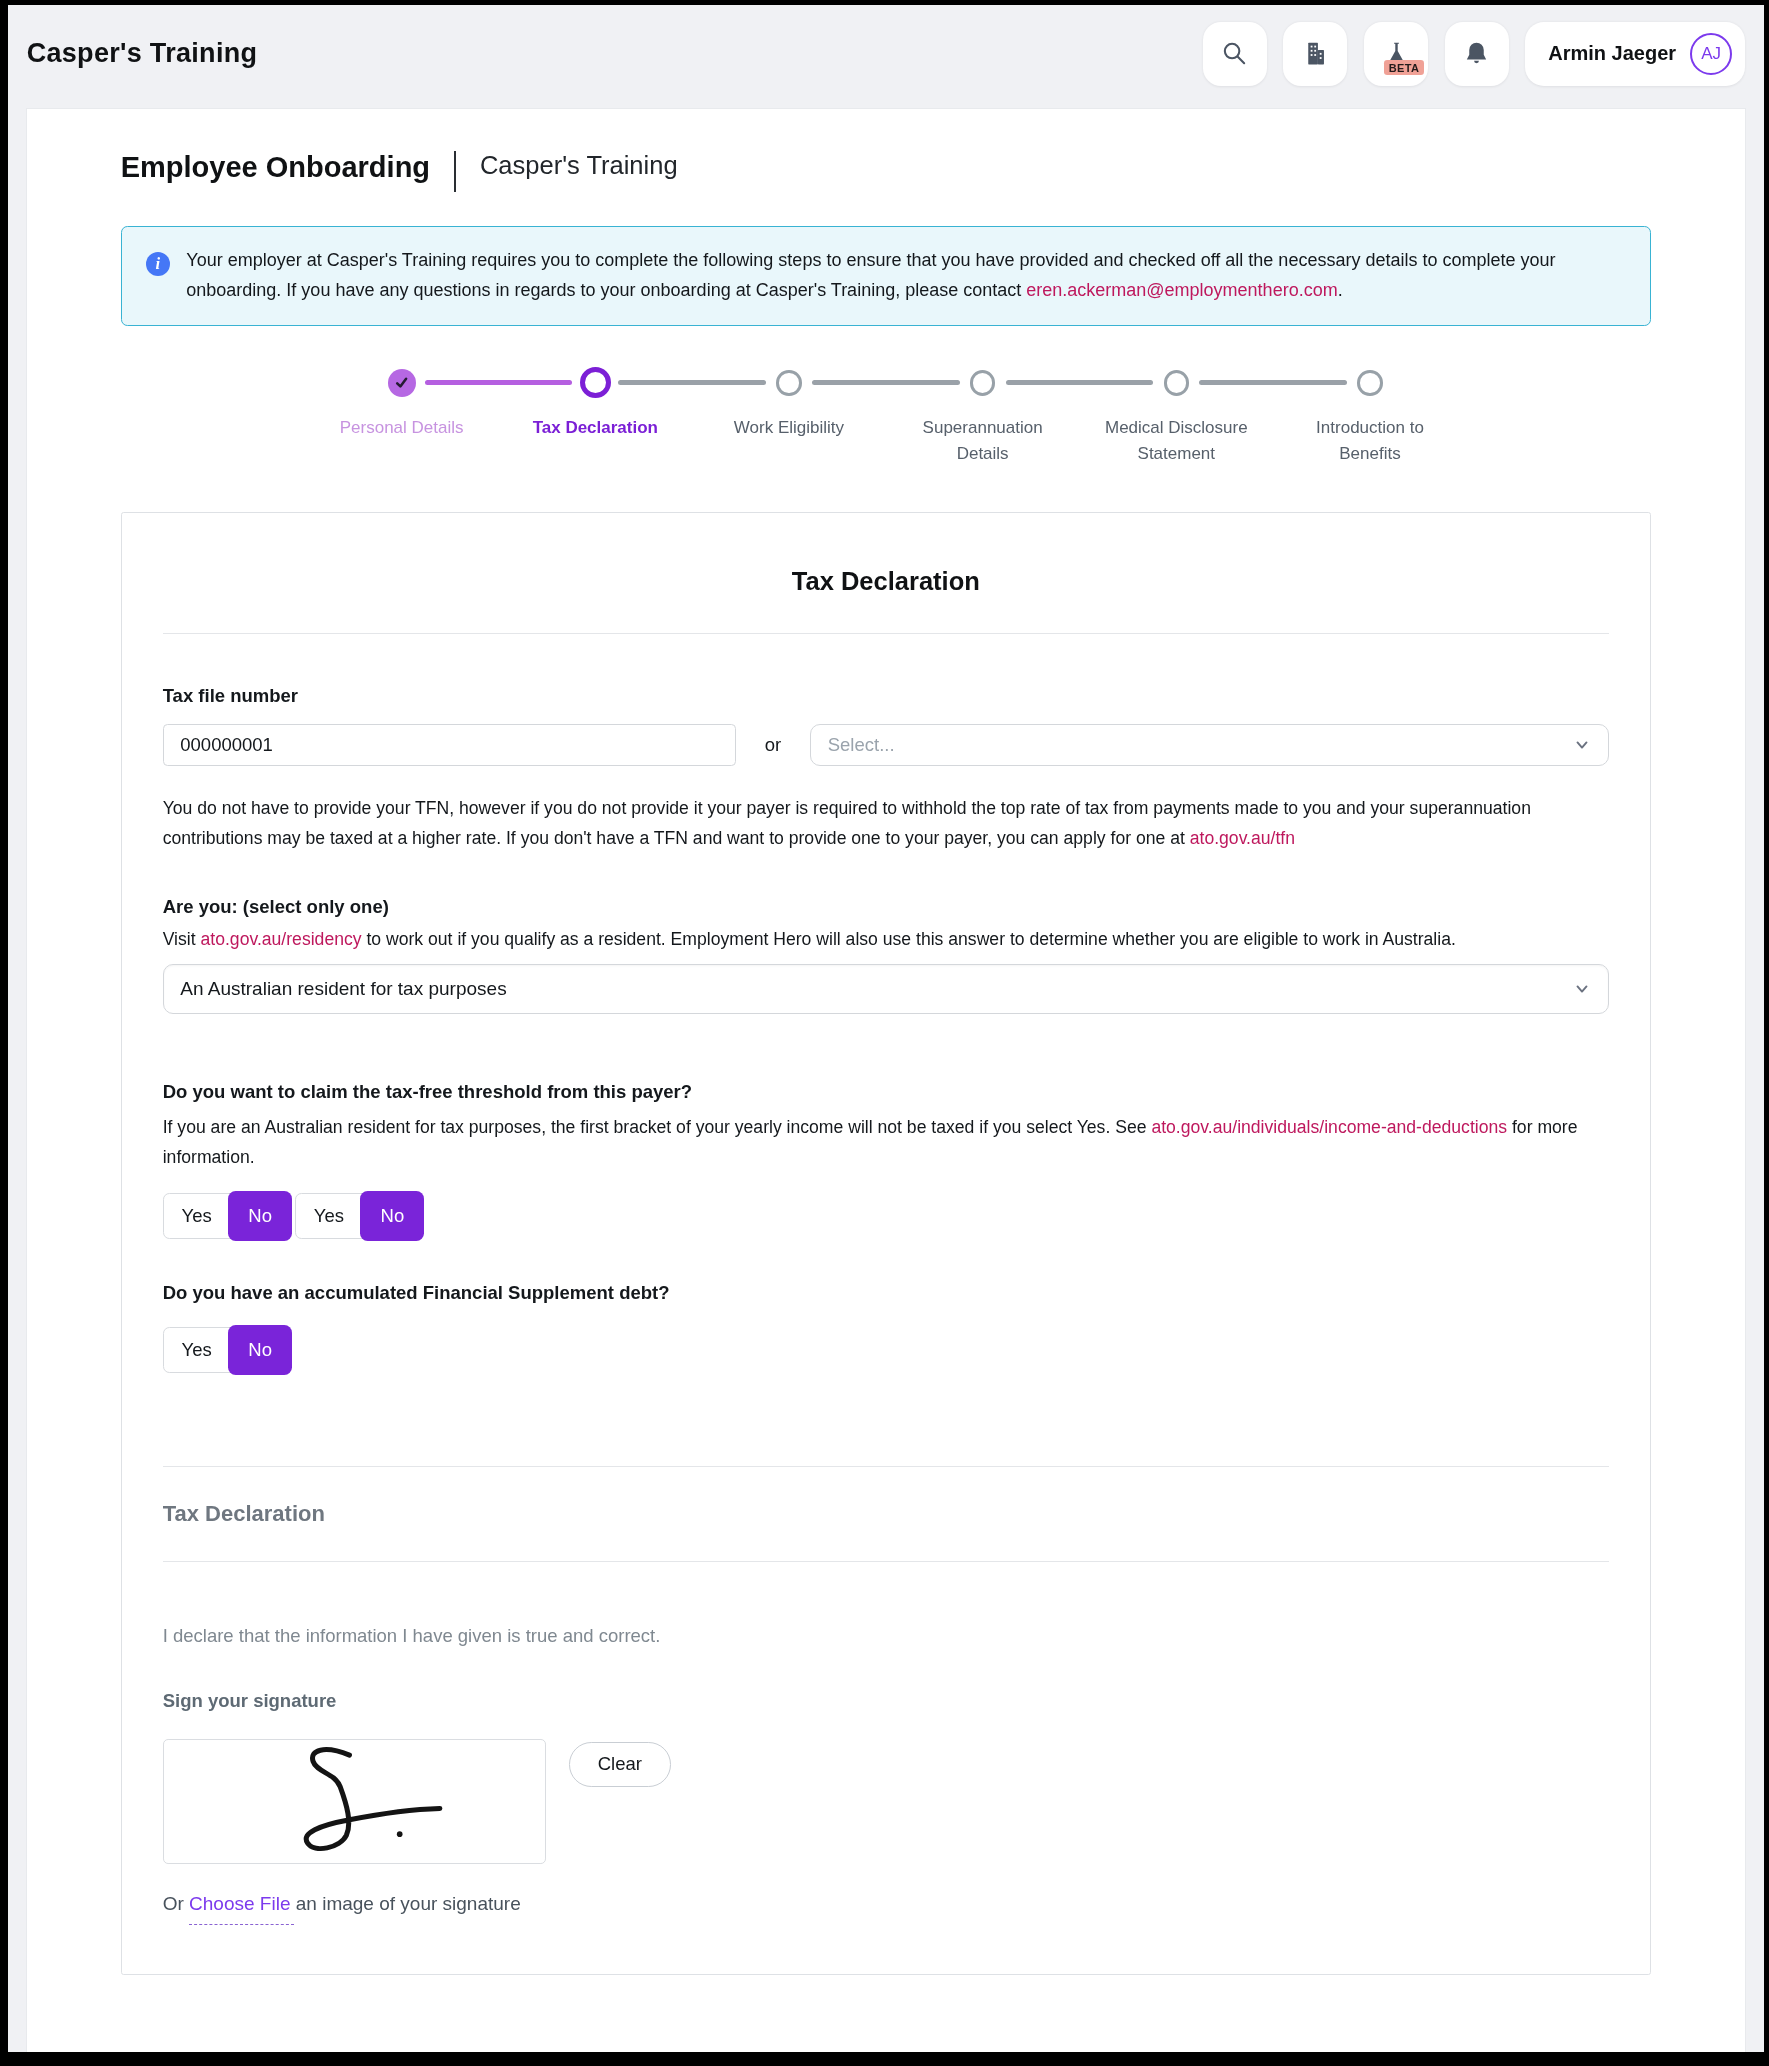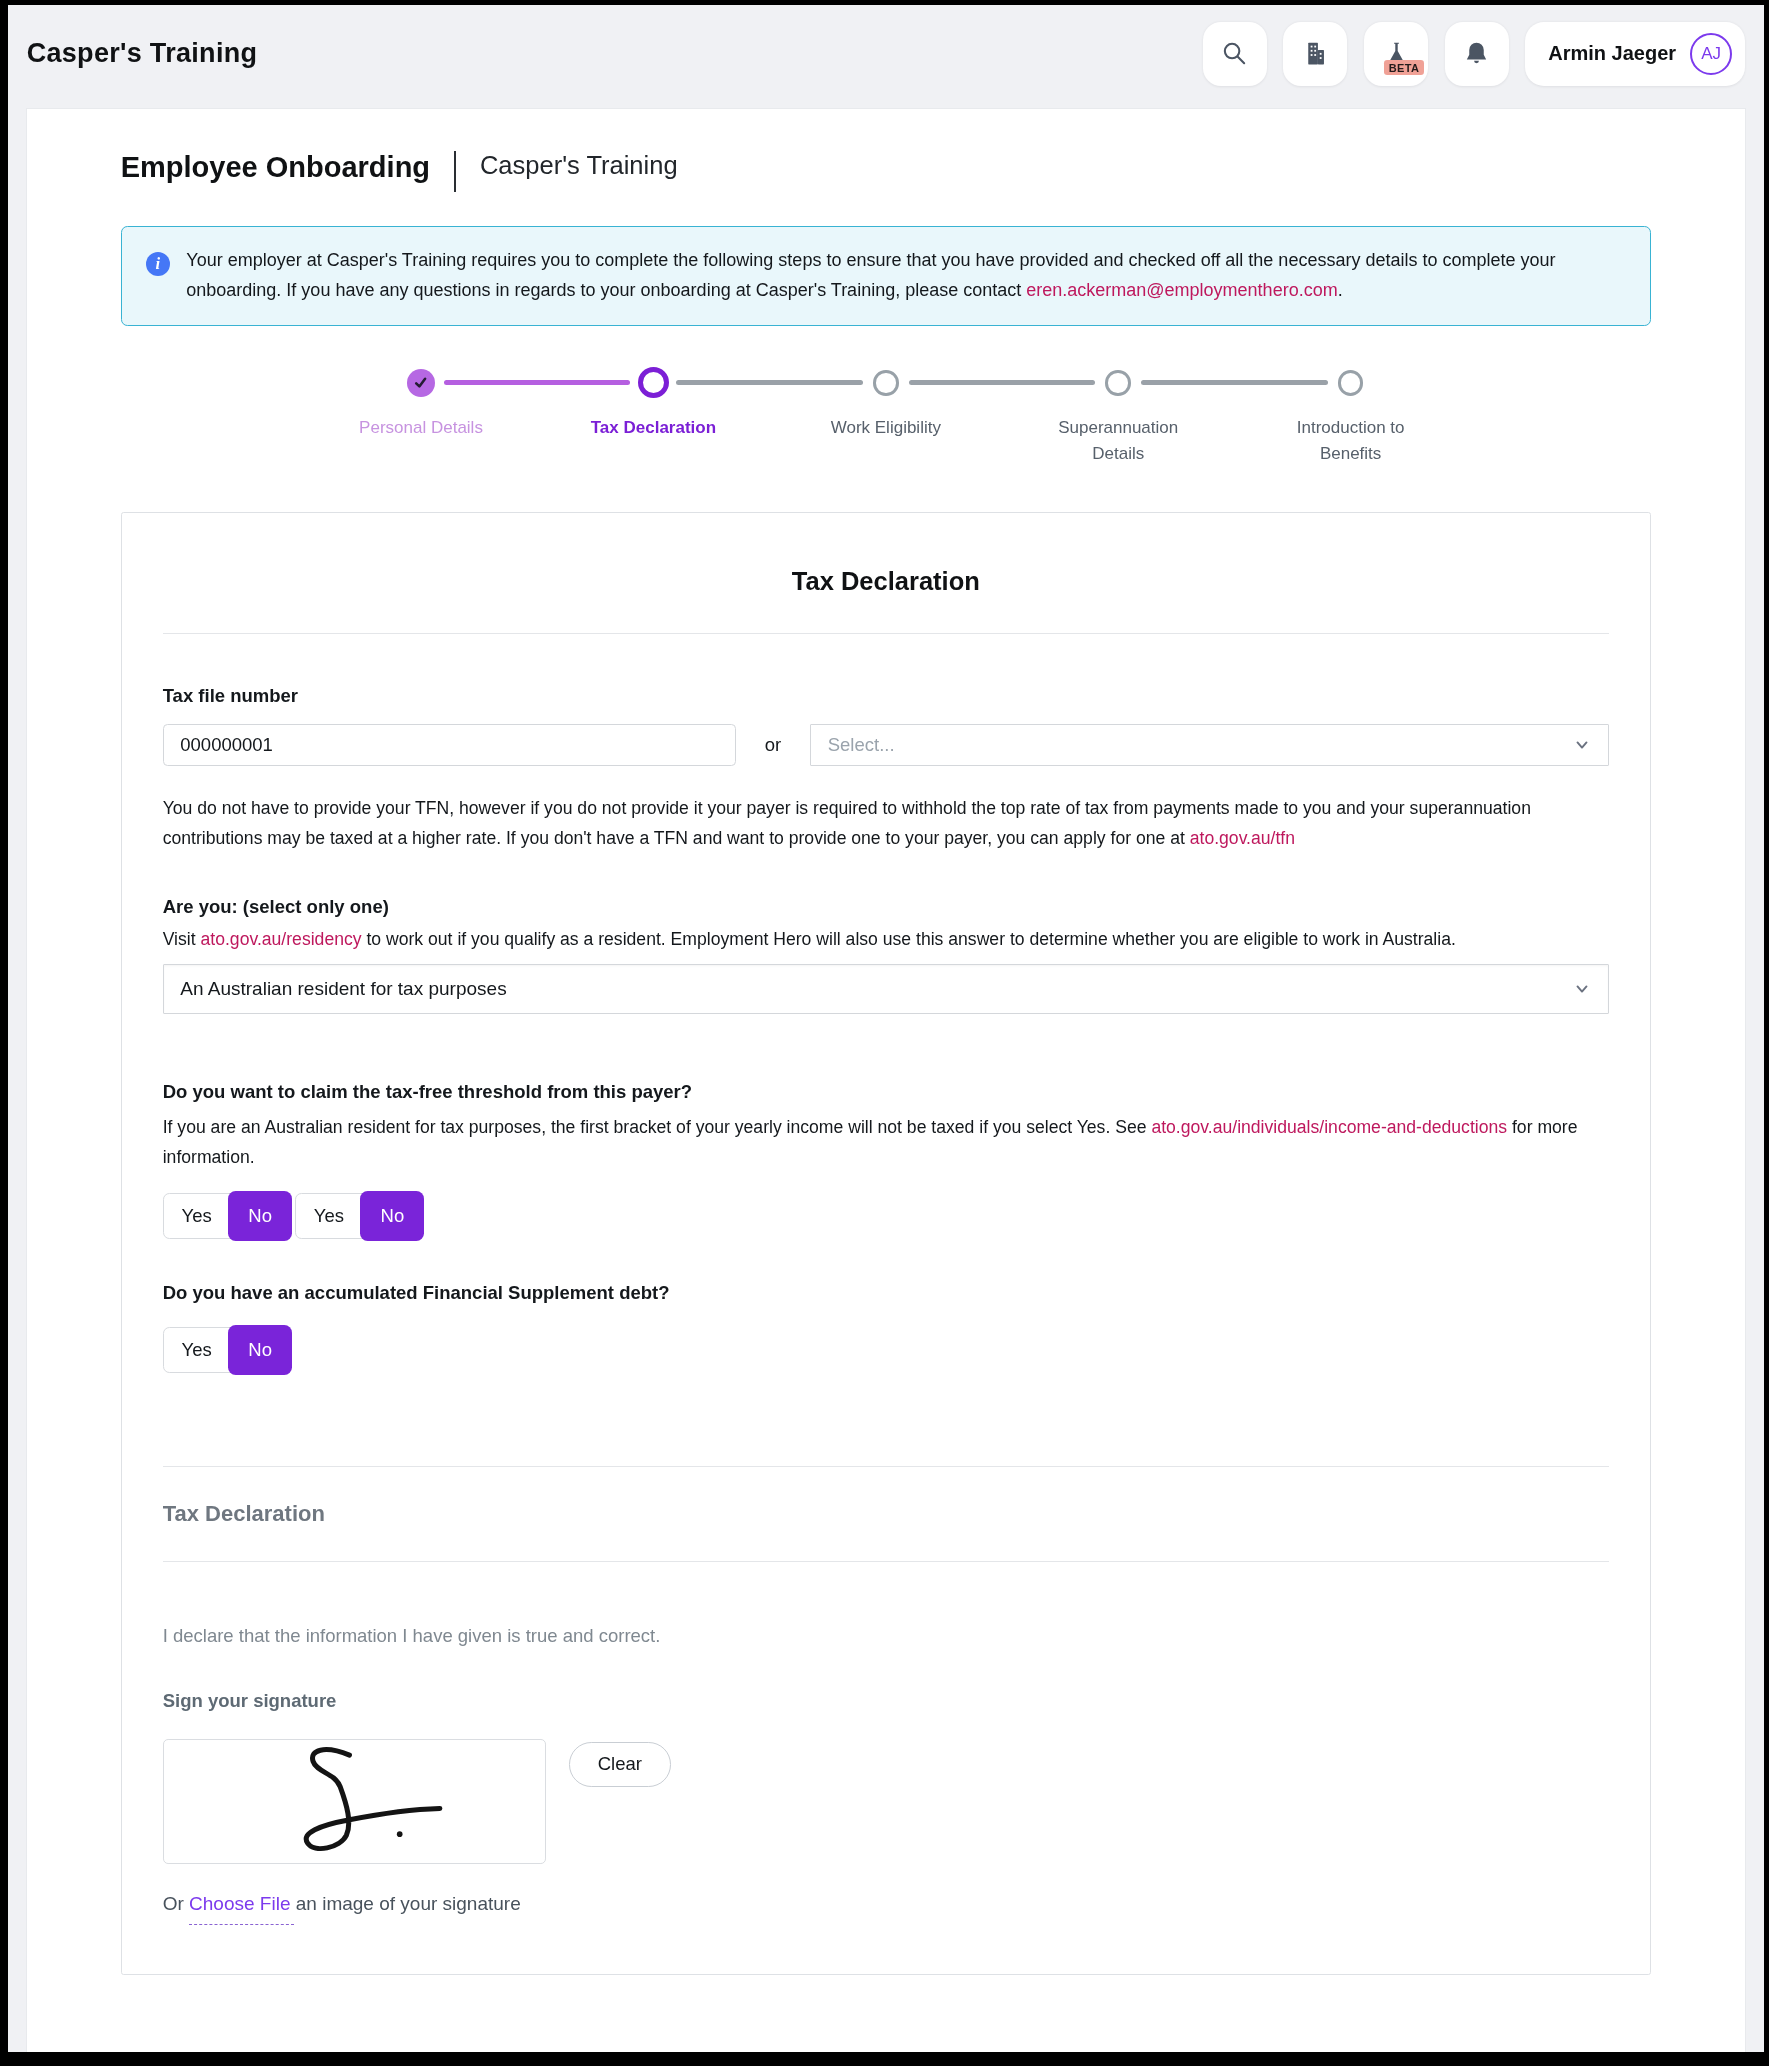--- a/index.html
+++ b/index.html
@@ -63,21 +63,21 @@
   .form-card { margin-top:46px; border:1.3px solid #DEE1E5; border-radius:2.6px; padding:36px 41px 59px; }
   .card-title { text-align:center; font-size:25.5px; font-weight:700; color:#101214; margin-top:18px; }
   .divider { border:none; border-top:1.3px solid #E4E6E9; margin-top:37px; }
 
   .field-label { font-size:18.5px; font-weight:700; color:#14181C; }
   .lbl-tfn { margin-top:51px; }
   .tfn-row { margin-top:16.6px; display:flex; align-items:center; }
   .text-input { width:573px; height:42px; border:1.3px solid #D4D7DB; border-radius:4.5px; font-size:18.5px;
                 color:#14181C; padding:0 16.6px; font-family:"Liberation Sans", sans-serif; background:#fff; }
   .or-label { font-size:18.5px; color:#14181C; margin:0 29px; }
-  .selectbox { flex:1; height:42px; border:1.3px solid #D4D7DB; border-radius:1px; background:#fff;
+  .selectbox { flex:1; height:42px; border:1.3px solid #D4D7DB; border-radius:10px; background:#fff;
                display:flex; align-items:center; justify-content:space-between; padding:0 16.6px; cursor:pointer;gap:18px; }
   .selectbox .placeholder { font-size:18.5px; color:#9AA3AC; }
   .selectbox .value { font-size:19px; color:#14181C; }
   .chev { width:18px; height:18px; stroke:#6B7280; stroke-width:3; fill:none; stroke-linecap:round; stroke-linejoin:round; }
   .help-text { margin-top:27px; font-size:17.6px; line-height:1.72; color:#14181C; }
 
   .lbl-resident { margin-top:42px; }
   .resident-help { margin-top:7.7px; font-size:17.6px; color:#14181C; line-height:1.6; }
   .resident-select { margin-top:10.2px; height:50px; flex:none; box-shadow:inset 0 1.3px 1.9px rgba(0,0,0,.04); }
 
@@ -200,20 +200,27 @@
         <div class="dot-wrap">
               <div class="dot upcoming"></div>
             </div>
         <div class="step-label">Superannuation Details</div>
       </div>
       <div class="step upcoming">
         <div class="connector"></div>
         <div class="dot-wrap">
               <div class="dot upcoming"></div>
             </div>
+        <div class="step-label">Medical Disclosure Statement</div>
+      </div>
+      <div class="step upcoming">
+        <div class="connector"></div>
+        <div class="dot-wrap">
+              <div class="dot upcoming"></div>
+            </div>
         <div class="step-label">Introduction to Benefits</div>
       </div>
     </div>
 
     <section class="form-card">
       <h2 class="card-title">Tax Declaration</h2>
       <hr class="divider">
 
       <div class="field-label lbl-tfn">Tax file number</div>
       <div class="tfn-row">

